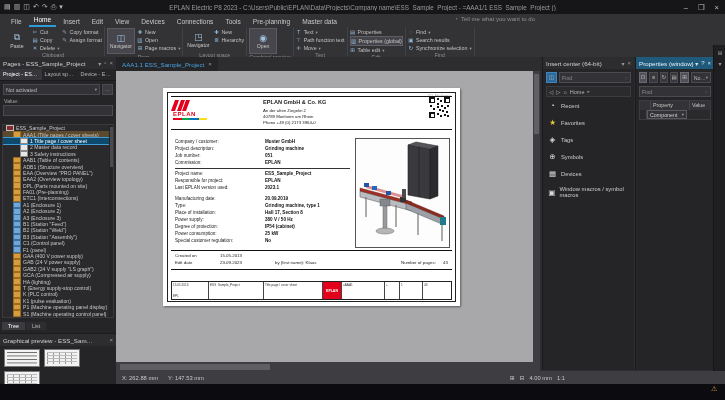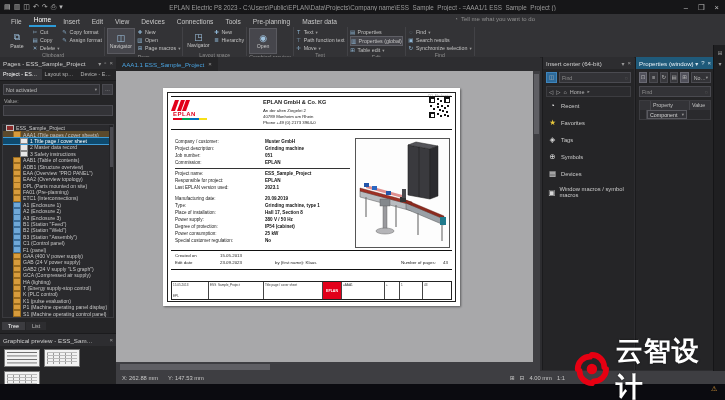--- a/index.html
+++ b/index.html
@@ -822,27 +822,15 @@
       <span>⊞</span>
       <span>⊟</span>
       <span>4.00 mm</span>
       <span>1:1</span>
     </span>
   </div>
 
   <div id="bottom-strip" class="abs"></div>
   <div id="leftdock-foot" class="abs"></div>
 
-  <div id="watermark" class="abs">
-    <svg width="42" height="42" viewBox="0 0 42 42">
-      <g fill="none" stroke="#e60012" stroke-width="6" stroke-linecap="round">
-        <path d="M21 6 a13 13 0 0 1 13 13"></path>
-        <path d="M36 21 a13 13 0 0 1 -13 13"></path>
-        <path d="M21 36 a13 13 0 0 1 -13 -13"></path>
-        <path d="M6 21 a13 13 0 0 1 13 -13"></path>
-      </g>
-      <circle cx="21" cy="21" r="5.5" fill="#e60012"></circle>
-    </svg>
-    <span id="wm-text">云智设计</span>
-  </div>
   <div id="warn-tri" class="abs">⚠</div>
 
 </div>
 
 </body></html>

